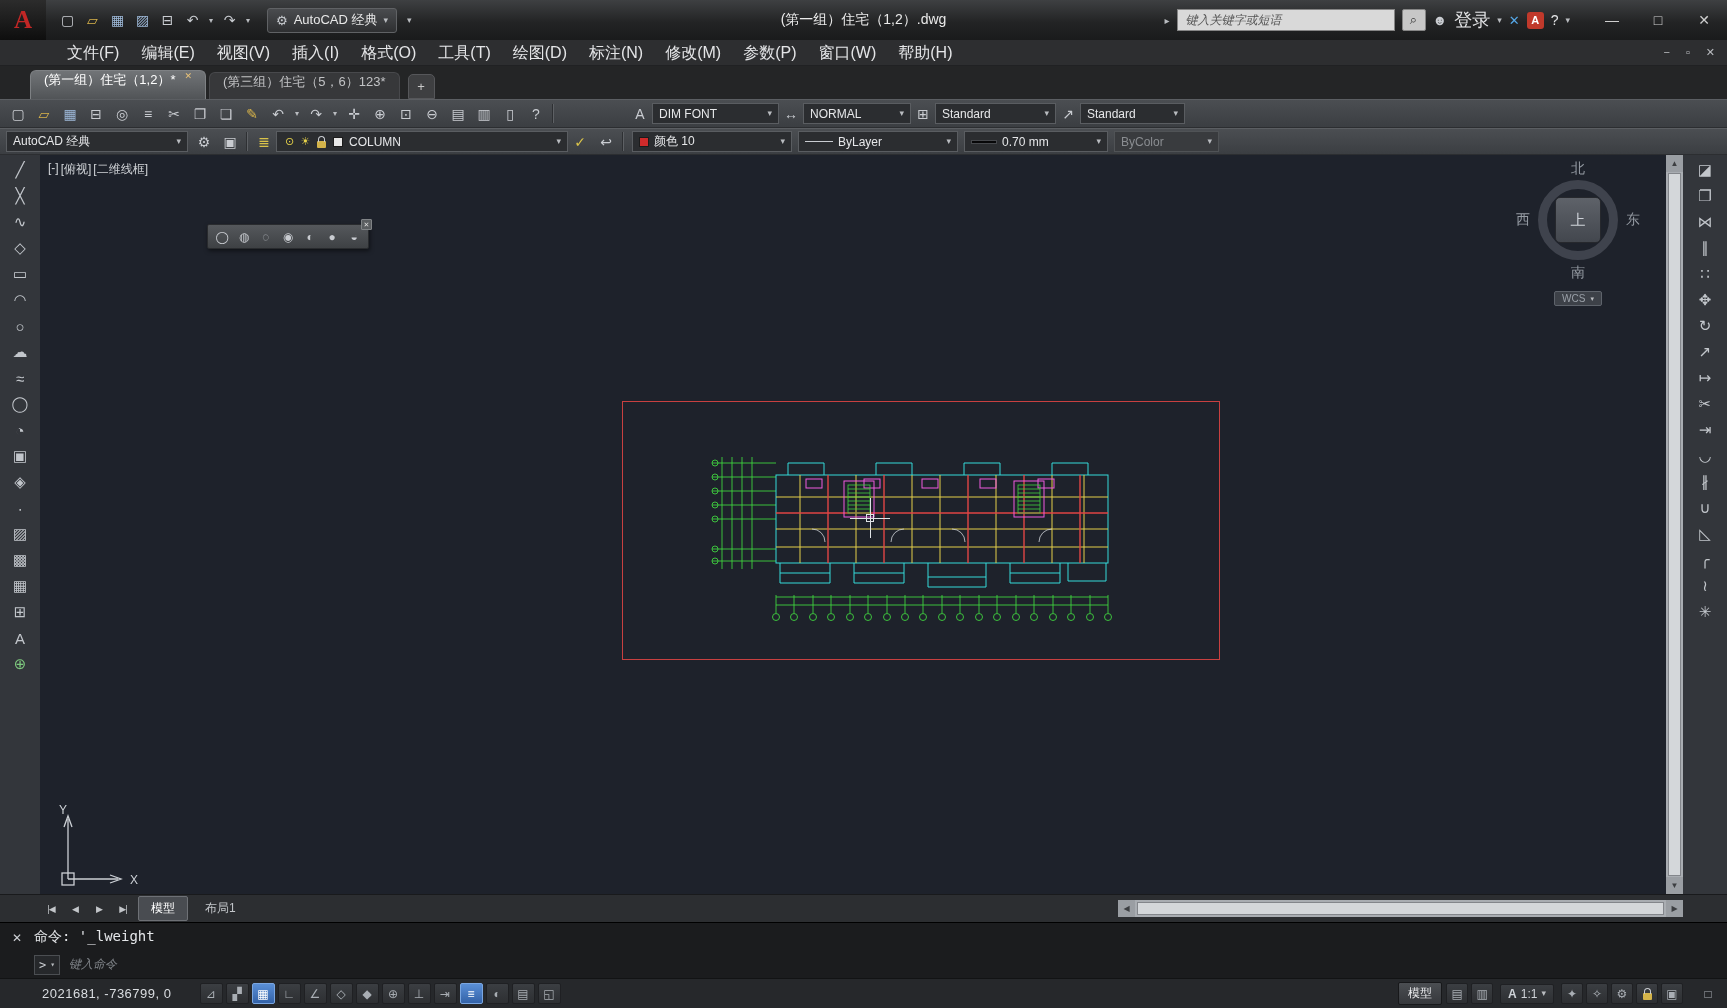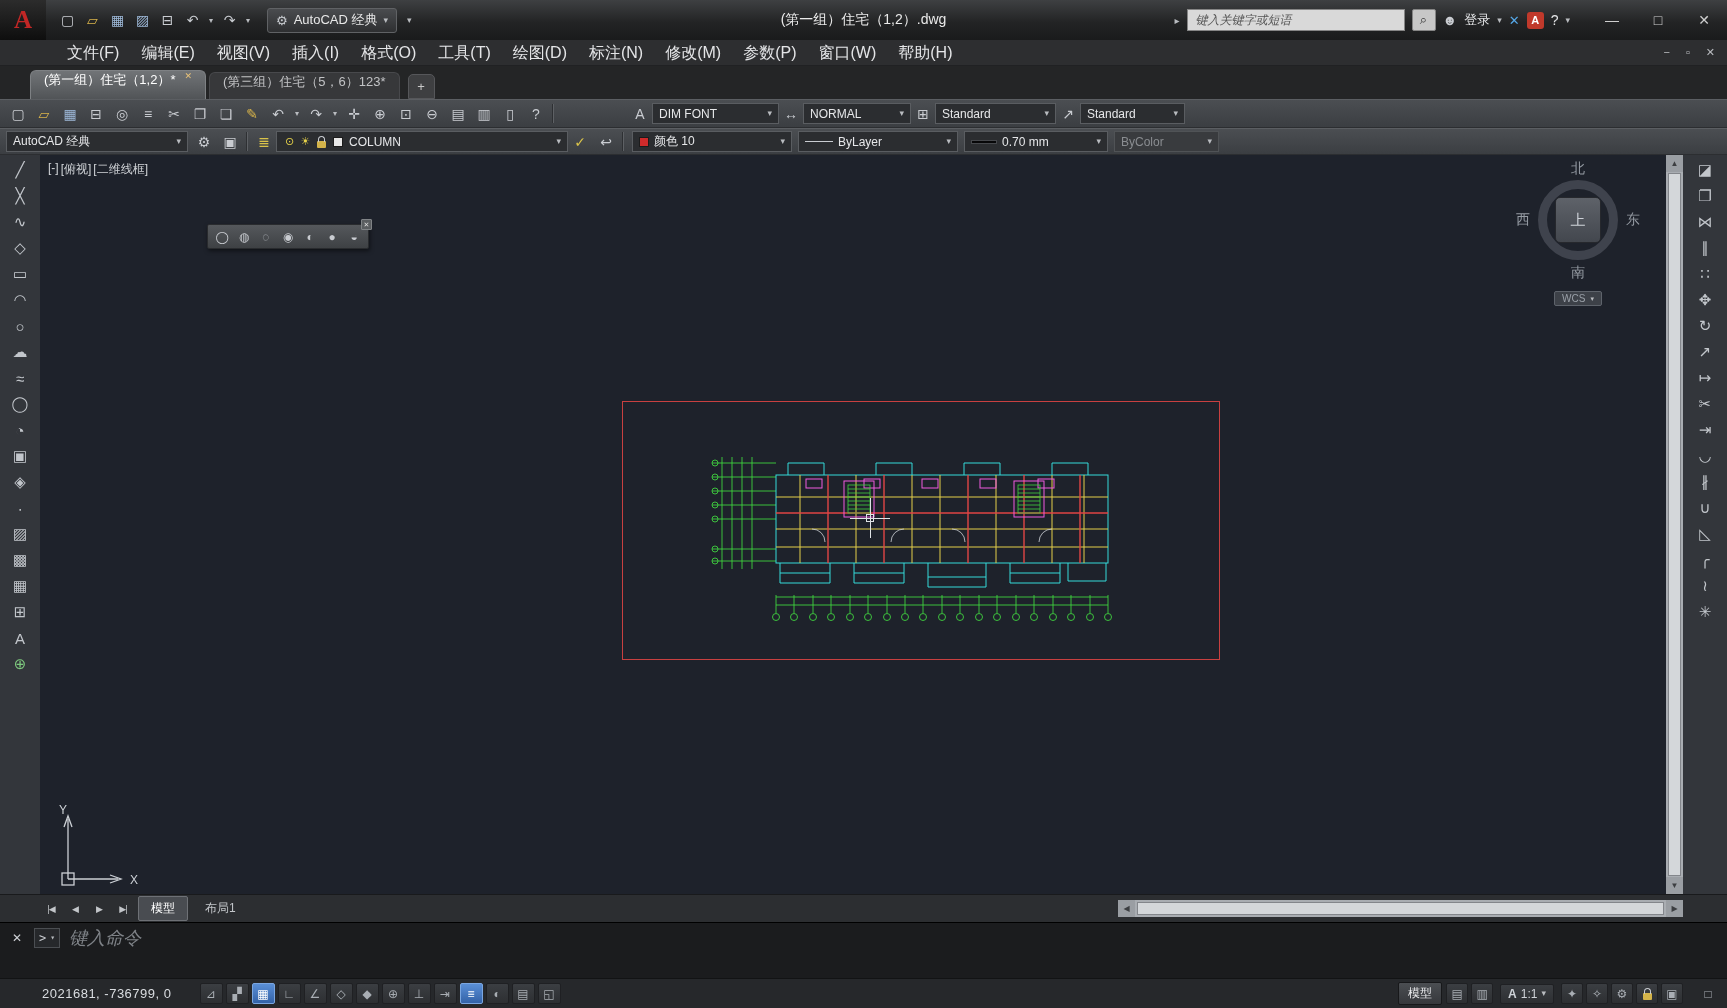--- a/index.html
+++ b/index.html
@@ -18,21 +18,21 @@
 .ws-combo{display:flex;align-items:center;gap:6px;height:25px;padding:0 8px;background:linear-gradient(#4a4c4f,#2e2f31);border:1px solid #606265;border-radius:3px;color:#e8e8e8;font-size:13px;margin-left:8px}
 .caret{font-size:9px;color:#b9bcc0;line-height:1}
 .qat-caret{font-size:9px;color:#b9bcc0;padding:0 4px}
 .title{position:absolute;left:0;right:0;text-align:center;color:#eaeaea;font-size:14px;pointer-events:none}
 .tb-right{margin-left:auto;display:flex;align-items:center;gap:7px;z-index:2}
 .srch-caret{color:#b9bcc0;font-size:10px}
 .search{width:218px;height:22px;background:#d9d9d9;border:1px solid #7f8language2a2;border:1px solid #858585;font-style:italic;color:#333;padding:0 8px;font-size:12px;font-family:"Liberation Sans",sans-serif}
 .search::placeholder{color:#555;font-style:italic}
 .srch-btn{width:24px;height:22px;background:#c7c7c7;border:1px solid #858585;color:#333;font-size:13px}
 .user-icn{color:#c9ccd1;font-size:14px}
-.login{color:#e4e5e7;font-size:13px}
+.login{color:#e4e5e7;font-size:18px}
 .x360{color:#56a8e8;font-weight:bold;font-size:13px}
 .axch{width:17px;height:17px;background:#c0392b;border-radius:3px;color:#fff;font-weight:bold;font-size:11px;display:inline-flex;align-items:center;justify-content:center}
 .help{color:#e4e5e7;font-size:14px}
 .winbtns{display:flex;margin-left:12px}
 .winbtns span{width:46px;height:40px;display:flex;align-items:center;justify-content:center;color:#cfcfcf;font-size:14px}
 
 
 .menubar{height:26px;background:#2d2e30;display:flex;align-items:center;padding-left:56px;flex:0 0 auto;border-bottom:1px solid #202123}
 .menubar .mitem{padding:0 11px;color:#e4e5e7;font-size:16px;line-height:26px;white-space:nowrap}
 .menu-win{margin-left:auto;display:flex;gap:16px;padding-right:12px;color:#b9bcc0;font-size:11px}
@@ -120,21 +120,21 @@
 
 
 .cmd{height:56px;background:#1b1c1e;display:flex;flex:0 0 auto;border-top:1px solid #000}
 .cmd-gutter{width:34px;display:flex;justify-content:center;align-items:flex-start;padding-top:8px;flex:0 0 auto}
 .cmd-close{color:#cfd2d6;font-size:12px}
 .cmd-body{flex:1;font-family:"DejaVu Sans Mono","Liberation Mono",monospace}
 .cmd-hist{height:27px;line-height:27px;color:#e4e6e9;font-size:14px}
 .cmd-in{height:29px;display:flex;align-items:center;gap:9px}
 .prompt-box{display:inline-flex;align-items:center;height:20px;border:1px solid #4b4e52;background:#26282b;padding:0 4px;gap:4px;color:#c9ccd1;font-size:12px}
 .prompt-box .caret{font-size:8px}
-.cmd-ph{font-style:italic;color:#7f8388;font-size:18px;font-family:"Liberation Sans",sans-serif}
+.cmd-ph{font-style:italic;color:#7f8388;font-size:12px;font-family:"Liberation Sans",sans-serif}
 
 
 .statusbar{height:30px;background:#26282b;display:flex;align-items:center;flex:0 0 auto;padding:0 8px;border-top:1px solid #121314}
 .coords{color:#dadde1;font-size:13px;margin-left:34px;letter-spacing:.5px;white-space:nowrap}
 .toggles{display:flex;gap:3px;margin-left:28px}
 .toggles .icn{width:23px;height:21px;font-size:12px;color:#a9aeb4;background:linear-gradient(#3b3e42,#2d2f32);border:1px solid #1f2023}
 .toggles .icn.active{background:linear-gradient(#5a8fd6,#3362a8);border-color:#7aa6e0;color:#fff}
 .sb-right{margin-left:auto;display:flex;align-items:center;gap:4px}
 .model-btn{padding:2px 9px;background:linear-gradient(#4b4e52,#36383c);border:1px solid #17181a;color:#e8e9eb;font-size:12px;border-radius:2px;white-space:nowrap}
 .sb-grp{display:flex;gap:3px}
@@ -549,20 +549,21 @@
       <div class="sthumb"></div>
       <span class="sbtn">▶</span>
     </div>
   </div>
 
   <div class="cmd">
     <div class="cmd-gutter">
       <span class="cmd-close">✕</span>
     </div>
     <div class="cmd-body">
+      <div class="cmd-hist">命令: '_lweight</div>
       <div class="cmd-in">
         <span class="prompt-box">
           <span>&gt;</span>
           <span class="caret">▾</span>
         </span>
         <span class="cmd-ph">键入命令</span>
       </div>
     </div>
   </div>
 

